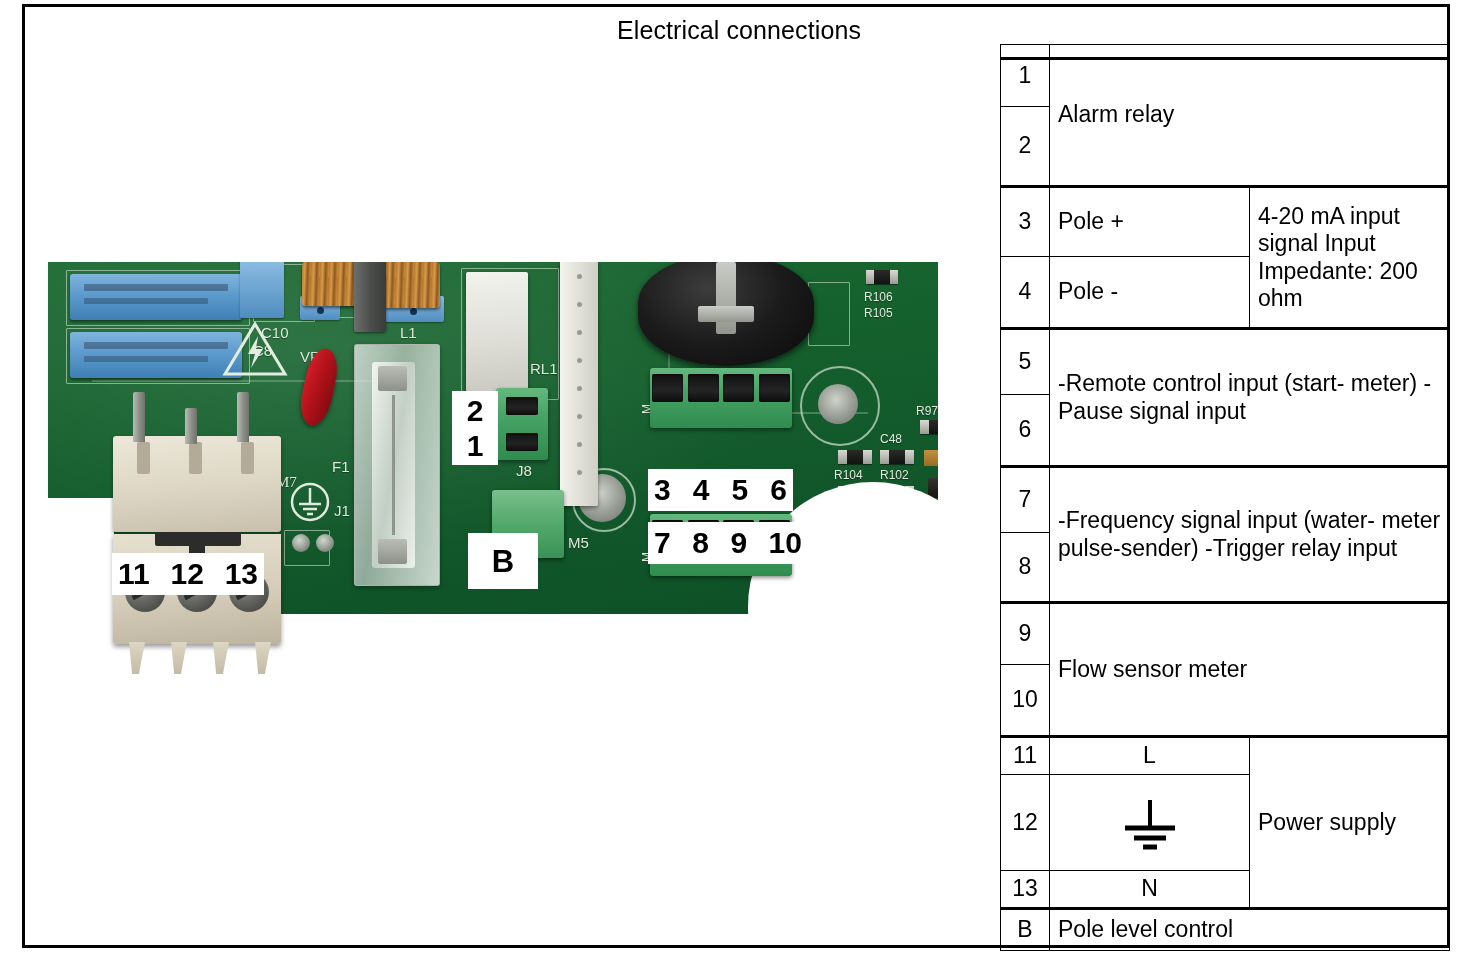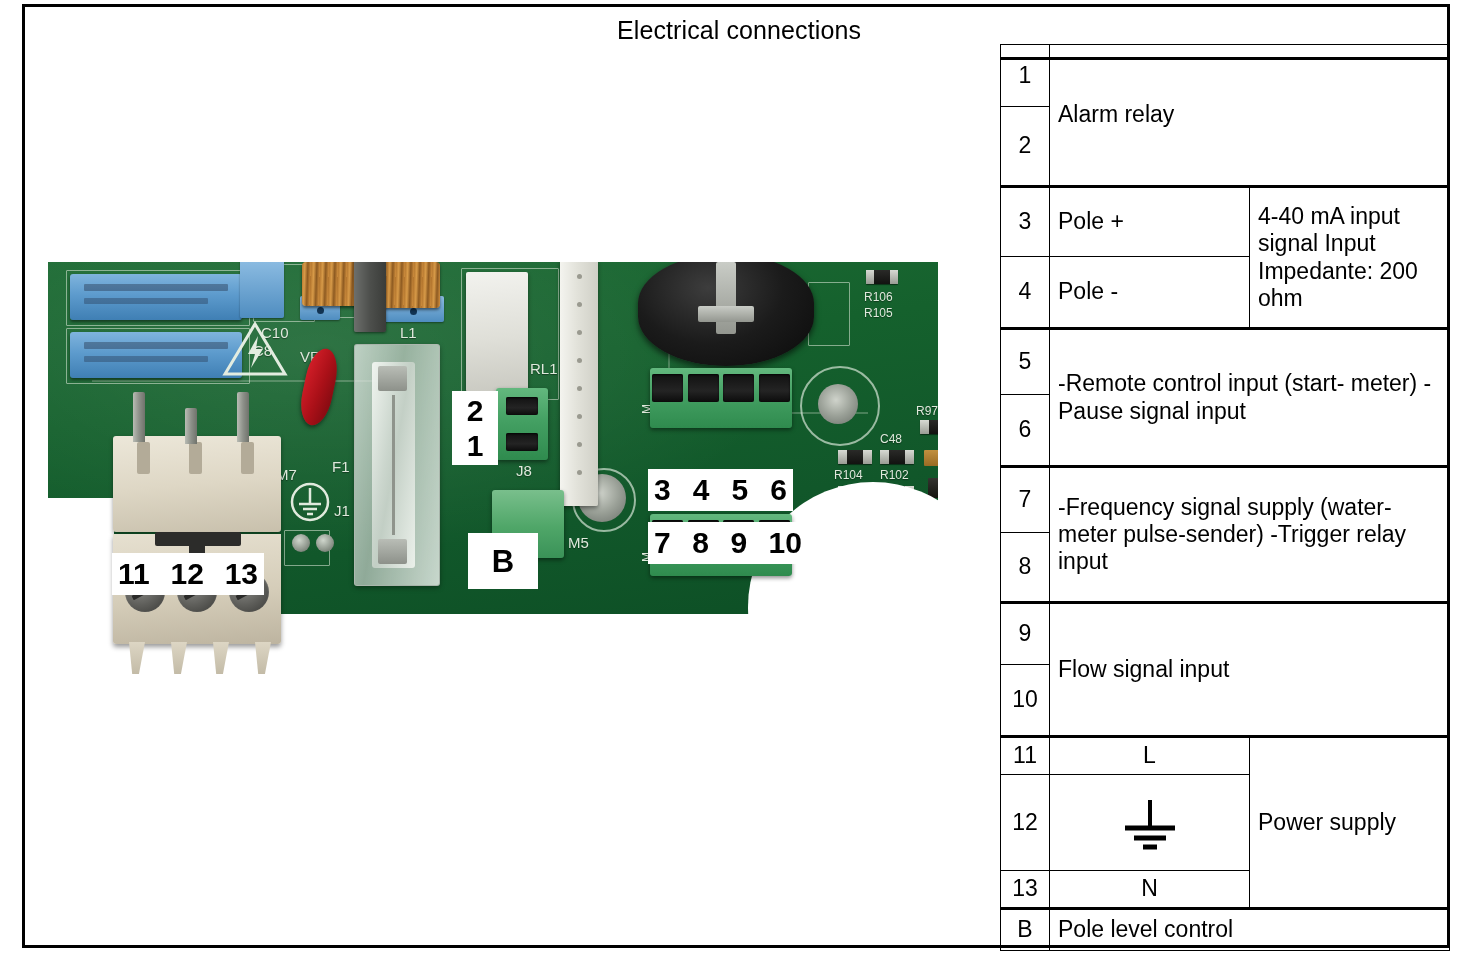--- a/index.html
+++ b/index.html
@@ -609,21 +609,21 @@
       <div class="silk big" style="left:252px;top:86px;">VR1</div>
 
       <div class="fuse-holder" style="left:306px;top:82px;width:84px;height:240px;">
         <div class="fuse-glass">
           <div class="fuse-cap" style="top:2%"></div>
           <div class="fuse-cap" style="top:86%"></div>
           <div class="fuse-wire"></div>
         </div>
       </div>
       <div class="silk big" style="left:284px;top:196px;">F1</div>
-      <div class="silk big" style="left:228px;top:204px;">M7</div>
+      <div class="silk big" style="left:228px;top:212px;font-family:Liberation Serif, serif;">M7</div>
 
       <div class="gnd-silk" style="left:240px;top:218px;">
         <svg width="44" height="44" viewBox="0 0 44 44">
           <circle cx="22" cy="22" r="18" fill="none" stroke="#e0eadd" stroke-width="2.5"></circle>
           <line x1="22" y1="8" x2="22" y2="24" stroke="#e0eadd" stroke-width="2.5"></line>
           <line x1="11" y1="24" x2="33" y2="24" stroke="#e0eadd" stroke-width="2.5"></line>
           <line x1="15" y1="29" x2="29" y2="29" stroke="#e0eadd" stroke-width="2.5"></line>
           <line x1="19" y1="34" x2="25" y2="34" stroke="#e0eadd" stroke-width="2.5"></line>
         </svg>
       </div>
@@ -771,21 +771,21 @@
         <td class="num">1</td>
         <td class="desc" colspan="2" rowspan="2">Alarm relay</td>
       </tr>
       <tr style="height:80px;">
         <td class="num">2</td>
       </tr>
 
       <tr class="grp-top" style="height:70px;">
         <td class="num">3</td>
         <td class="mid">Pole +</td>
-        <td class="desc" rowspan="2">4-40 mA input signal Input Impedante: 200 ohm</td>
+        <td class="desc" rowspan="2">4-20 mA input signal Input Impedante: 200 ohm</td>
       </tr>
       <tr style="height:72px;">
         <td class="num">4</td>
         <td class="mid">Pole -</td>
       </tr>
 
       <tr class="grp-top" style="height:66px;">
         <td class="num">5</td>
         <td class="desc" colspan="2" rowspan="2" style="white-space: normal;">
           <span style="display: inline;">-Remote control input (start-</span>
@@ -793,32 +793,32 @@
           <span style="display: inline;">-Pause signal input</span>
         </td>
       </tr>
       <tr style="height:72px;">
         <td class="num">6</td>
       </tr>
 
       <tr class="grp-top" style="height:66px;">
         <td class="num">7</td>
         <td class="desc" colspan="2" rowspan="2" style="white-space: normal;">
-          <span style="display: inline;">-Frequency signal supply (water-</span>
+          <span style="display: inline;">-Frequency signal input (water-</span>
           <span style="display: inline;">meter pulse-sender)</span>
           <span style="display: inline;">-Trigger relay input</span>
         </td>
       </tr>
       <tr style="height:70px;">
         <td class="num">8</td>
       </tr>
 
       <tr class="grp-top" style="height:62px;">
         <td class="num">9</td>
-        <td class="desc" colspan="2" rowspan="2">Flow signal input</td>
+        <td class="desc" colspan="2" rowspan="2">Flow sensor meter</td>
       </tr>
       <tr style="height:72px;">
         <td class="num">10</td>
       </tr>
 
       <tr class="grp-top" style="height:38px;">
         <td class="num">11</td>
         <td class="mid-c">L</td>
         <td class="desc" rowspan="3">Power supply</td>
       </tr>

